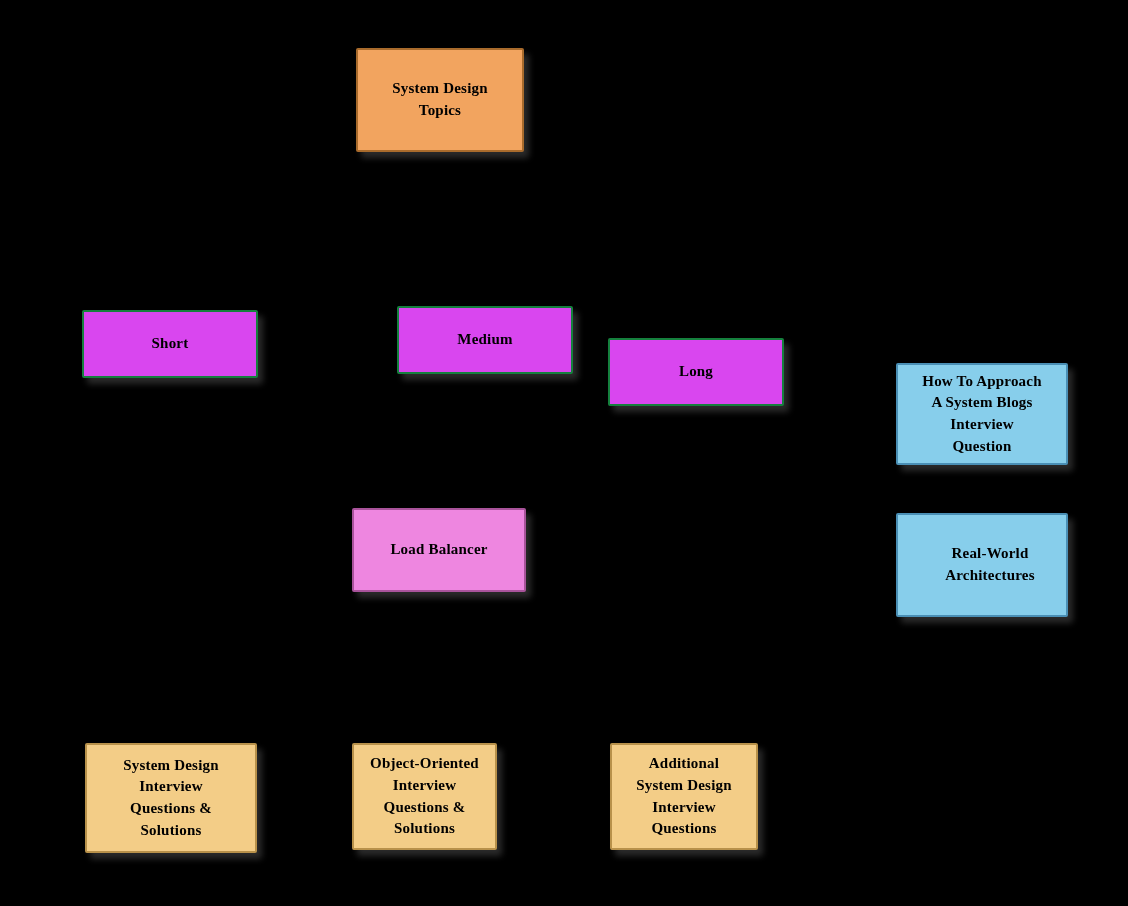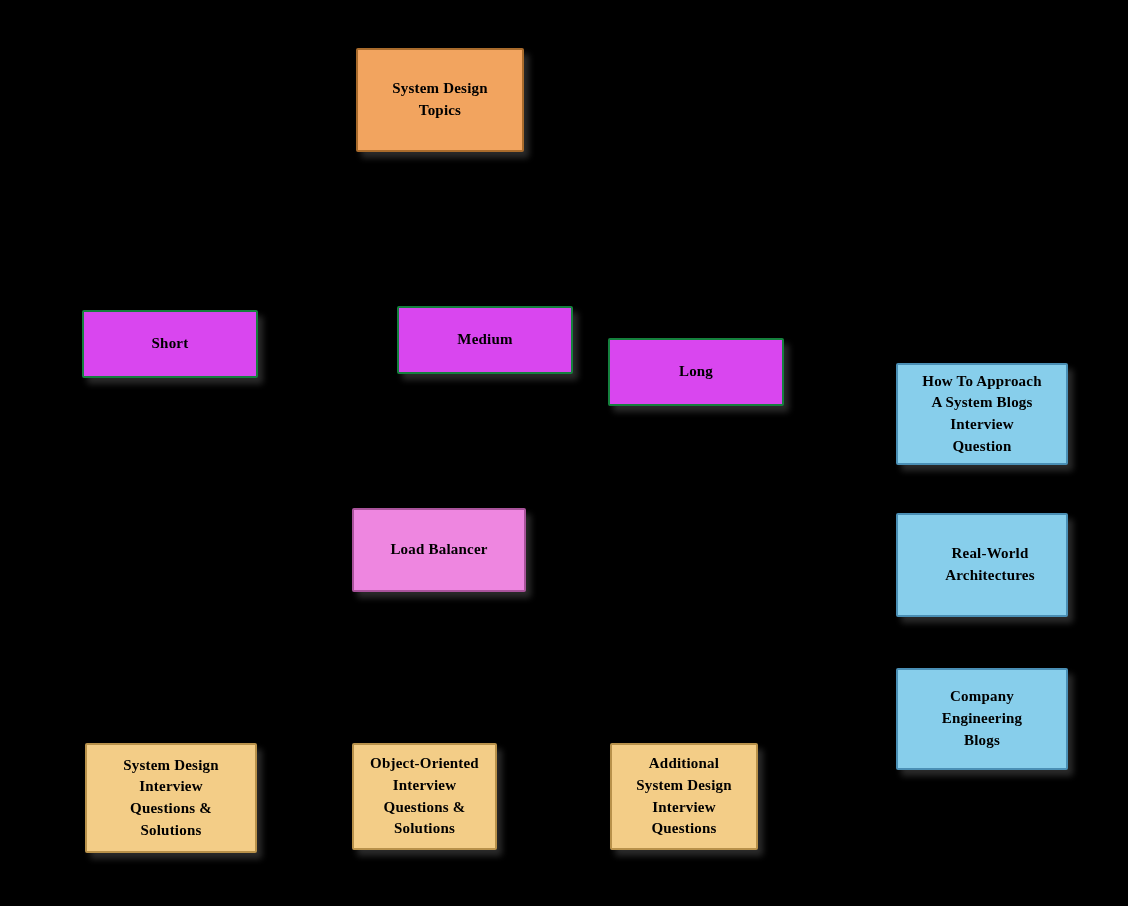--- a/index.html
+++ b/index.html
@@ -90,25 +90,20 @@
 
   <div id="node-load-balancer" class="node pink">
     <span class="label">Load Balancer</span>
   </div>
 
   <div id="node-real-world" class="node blue">
     <span class="label">Real-World
 Architectures</span>
   </div>
 
-  <div id="node-blogs" class="node blue">
-    <span class="label">Company
-Engineering
-Blogs</span>
-  </div>
 
   <div id="node-sd-questions" class="node tan">
     <span class="label">System Design
 Interview
 Questions &amp;
 Solutions</span>
   </div>
 
   <div id="node-oo-questions" class="node tan">
     <span class="label">Object-Oriented

